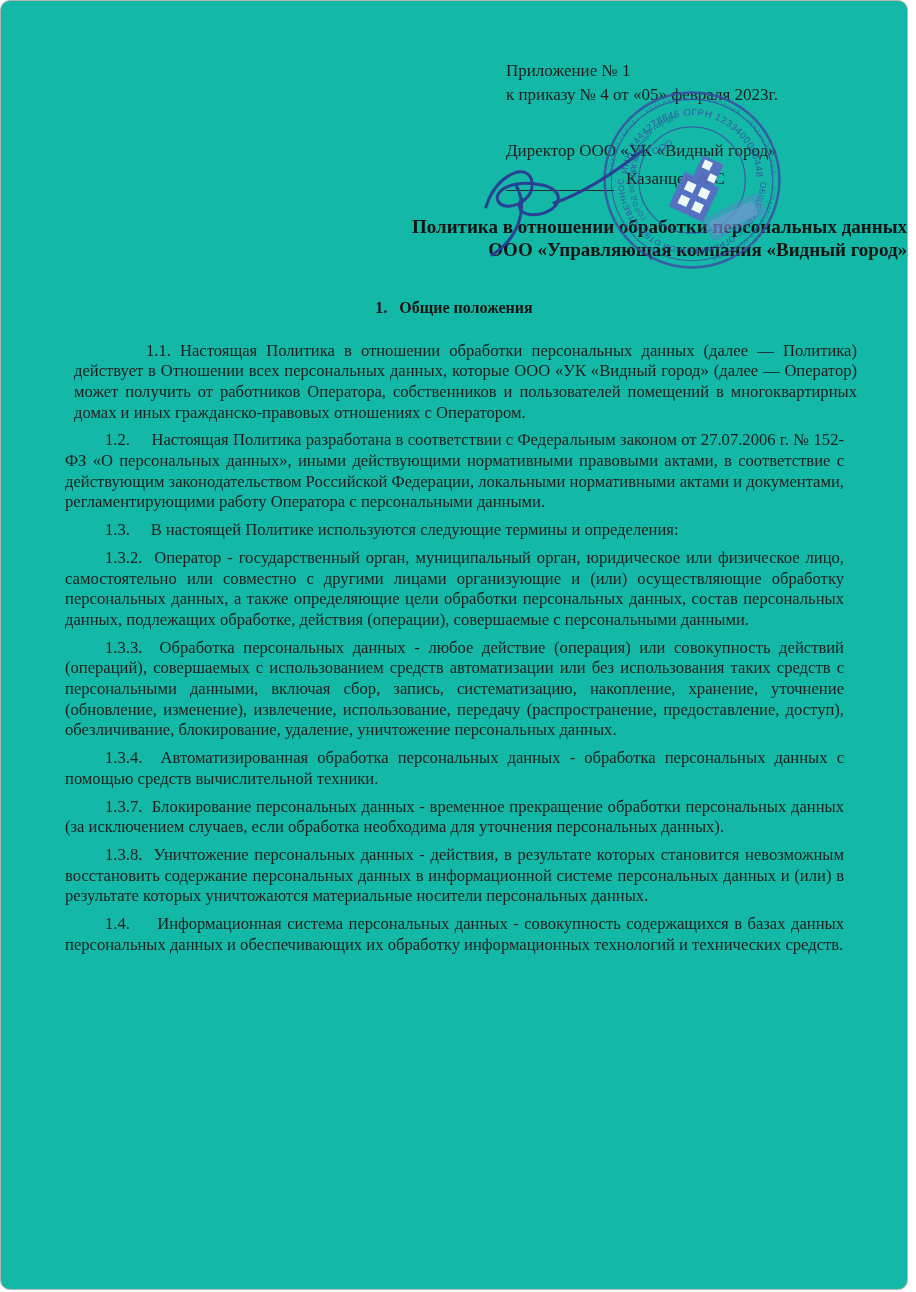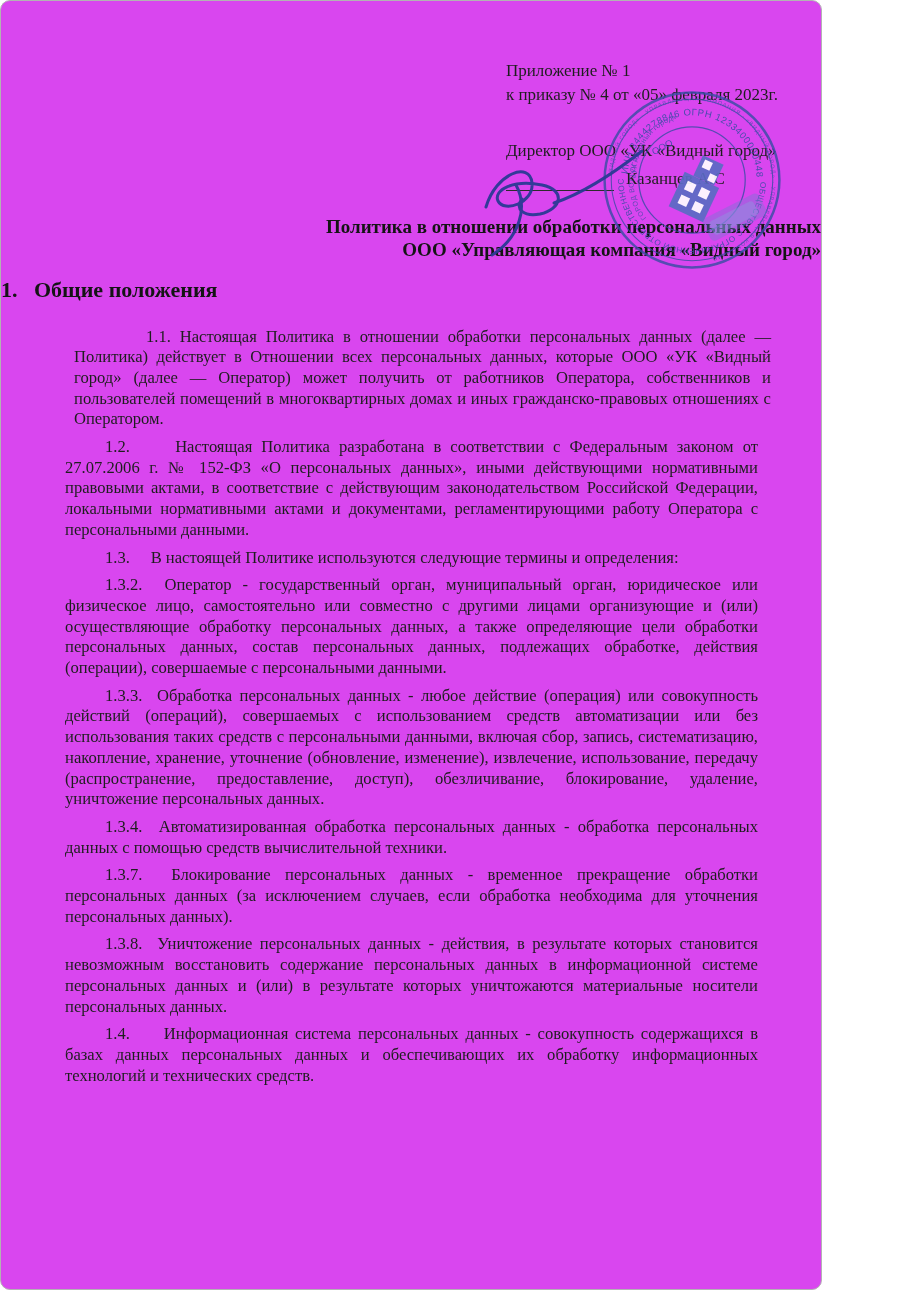--- a/index.html
+++ b/index.html
@@ -1,20 +1,20 @@
 <!DOCTYPE html>
 <html><head>
 <meta charset="utf-8">
 <style>
   html,body { margin:0; padding:0; background:#ffffff; }
   .page {
     position:relative;
-    width:822px; height:1290px;
+    width:908px; height:1290px;
     box-sizing:border-box;
-    background:#d946ef;
+    background:#14b8a6;
     border:1px solid #b3b3b3;
     border-radius:10px;
     overflow:hidden;
     font-family:"Liberation Serif","DejaVu Serif",serif;
     color:#1e1e1e;
   }
   .header-right {
     margin:58px 0 0 505px;
     font-size:17px;
     line-height:23.5px;
@@ -25,24 +25,24 @@
   .sig-line { width:108px; height:15px; border-bottom:1.6px solid #2c2c2c; margin-right:12px; }
   .doc-title {
     margin-top:24px;
     text-align:right;
     font-weight:bold;
     font-size:19px;
     line-height:23px;
     color:#141414;
   }
   .section-heading {
-    margin-top:16px;
-    text-align:left;
+    margin-top:38px;
+    text-align:center;
     font-weight:bold;
-    font-size:22px;
+    font-size:16px;
     color:#141414;
   }
   .body-text {
     margin:24px 56px 0 57px;
     font-size:16.6px;
     line-height:20.7px;
     text-align:justify;
   }
   .body-text p { margin:7px; text-indent:40px; }
   .body-text p.para-first { margin-left:16px; margin-right:-6px; text-indent:72px; }

